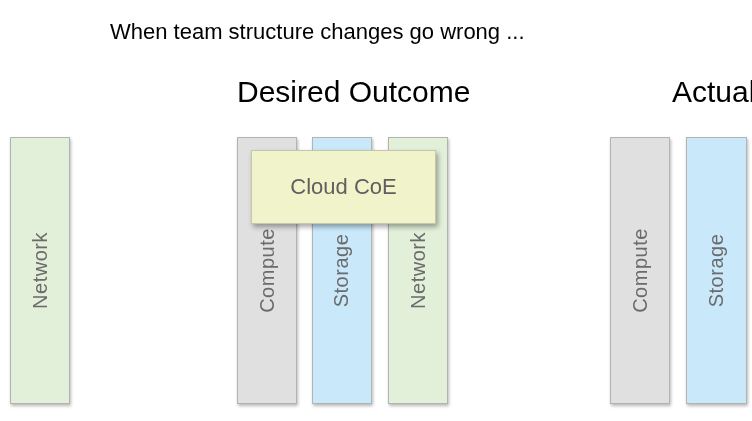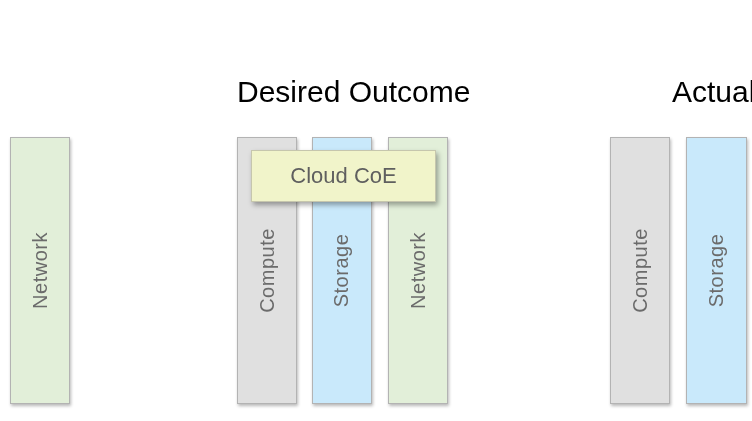--- a/index.html
+++ b/index.html
@@ -61,40 +61,41 @@
     white-space: nowrap;
     font-size: 20px;
     color: var(--bar-text, #6b6b6b);
     letter-spacing: 0.5px;
   }
   .overlay-box {
     position: absolute;
     left: 251px;
     top: 150px;
     width: 185px;
-    height: 52px;
+    height: 74px;
     box-sizing: border-box;
     border: 1px solid var(--overlay-border, #c6c6ad);
     box-shadow: 2px 3px 5px rgba(0,0,0,0.35);
     display: flex;
     align-items: center;
     justify-content: center;
     z-index: 5;
   }
   .overlay-label {
     font-size: 22px;
     color: var(--overlay-text, #5f5f5f);
     white-space: nowrap;
   }
 </style>
 </head>
 <body>
 
 <div class="canvas">
 
+  <div class="title">When team structure changes go wrong ...</div>
 
   <div class="header header-desired">Desired Outcome</div>
 
   <div class="header header-actual">Actual Outcome</div>
 
   <div class="bar bar-0" style="background: rgb(226, 239, 217);">
     <span class="bar-label">Network</span>
   </div>
 
   <div class="bar bar-1" style="background: rgb(224, 224, 224);">

